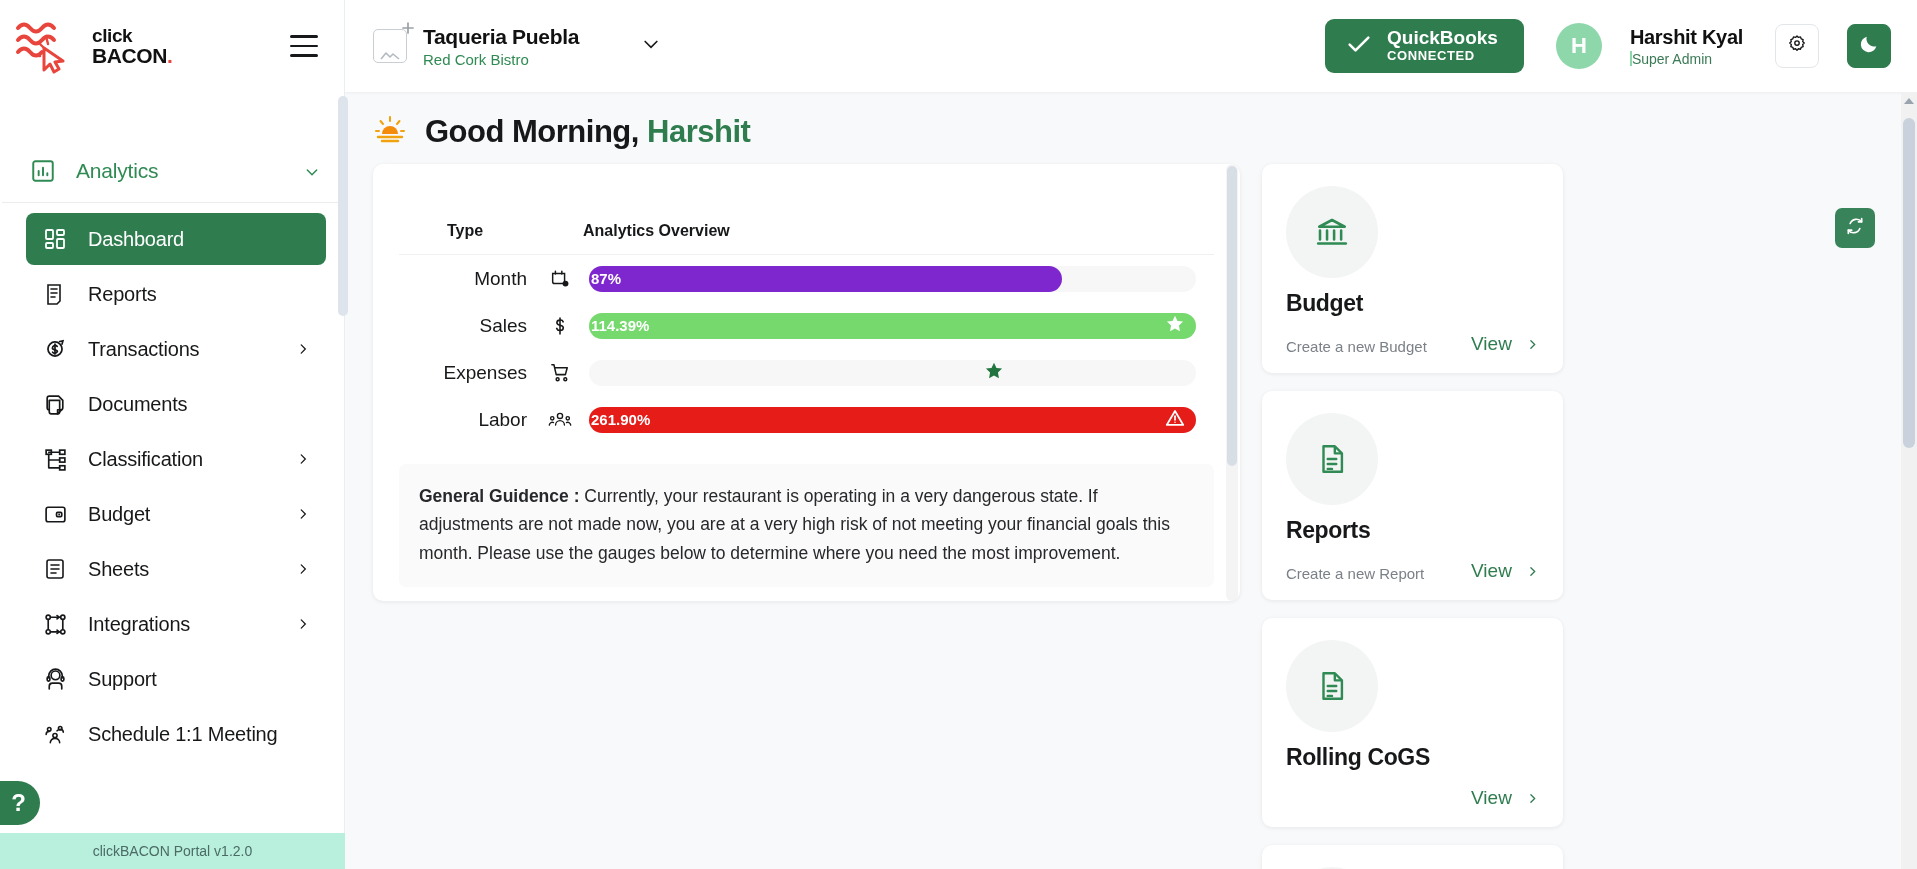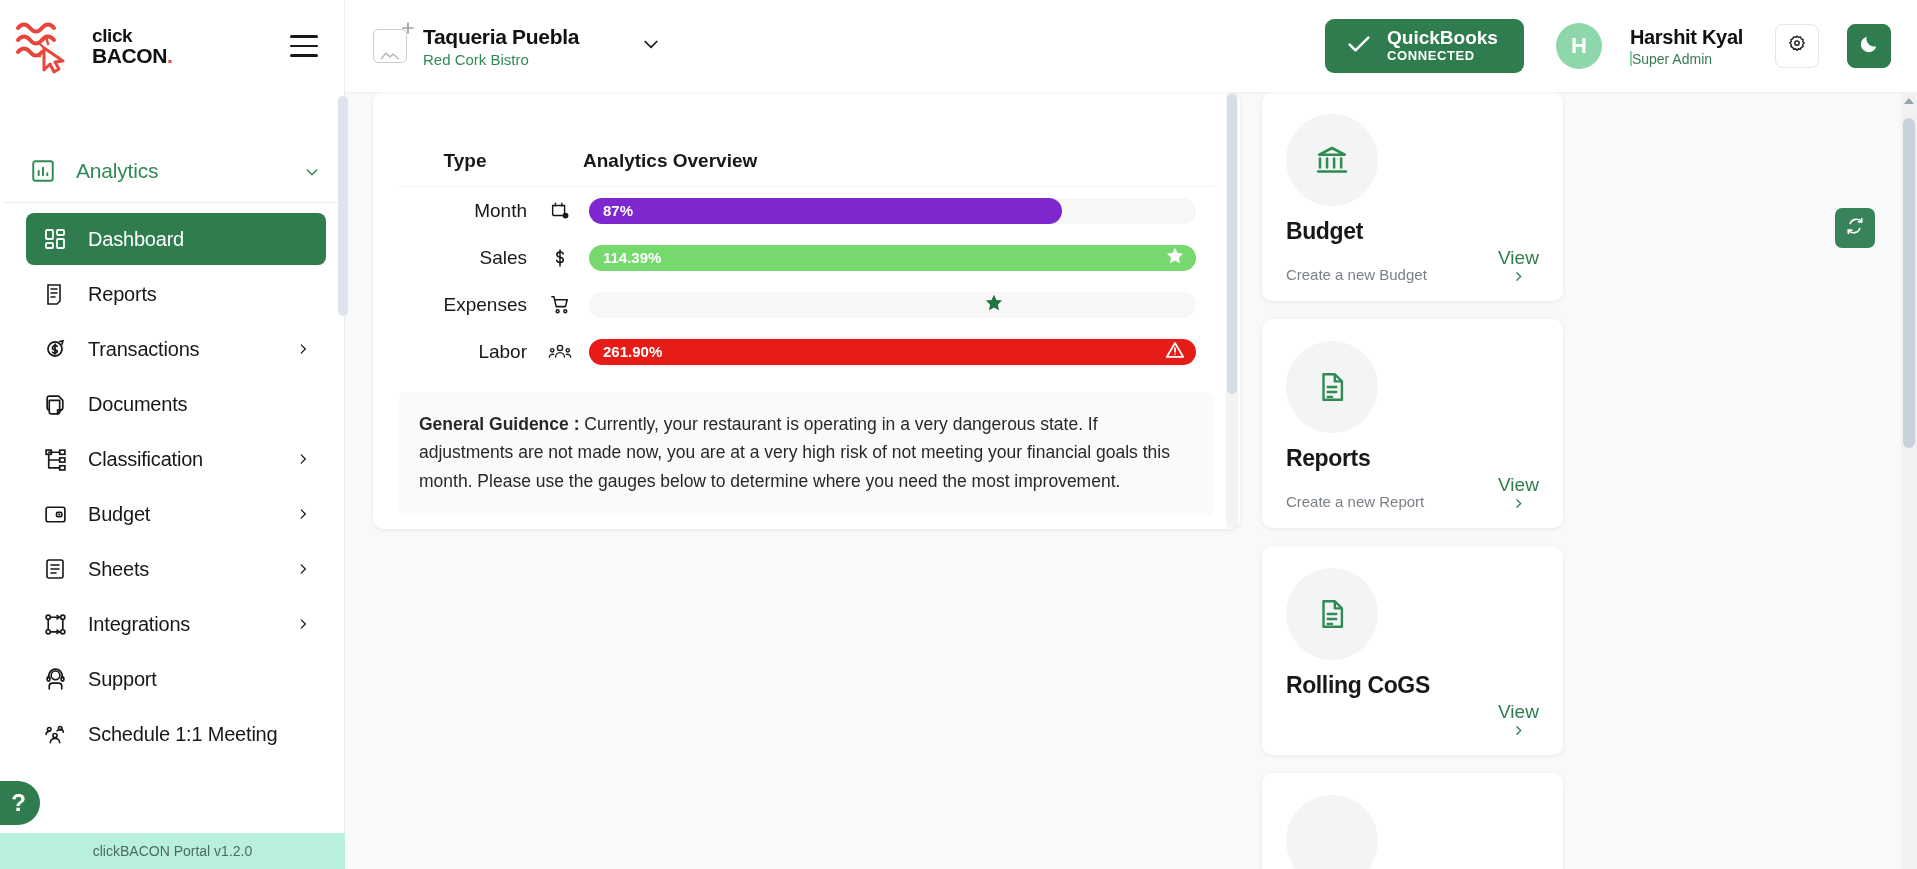--- a/index.html
+++ b/index.html
@@ -133,32 +133,32 @@
   .card {
     background: #fff; border-radius: 10px;
     box-shadow: 0 1px 4px rgba(16,24,40,0.08);
   }
   .health-card { width: 876px; height: 437px; padding: 28px 26px 0 26px; position: relative; overflow: hidden; }
   .health-head { display: flex; align-items: center; justify-content: space-between; padding-right: 14px; }
   .health-title { font-size: 25px; font-weight: 700; color: #17181a; letter-spacing: -0.4px; }
   .warn { display: flex; align-items: center; gap: 10px; color: #f4564e; font-size: 23px; }
 
   .metrics { margin-top: 30px; }
-  .m-head { display: flex; font-size: 19px; font-weight: 700; color: #17181a; padding-bottom: 14px; border-bottom: 1px solid #eef0f2; }
+  .m-head { display: flex; font-size: 16px; font-weight: 700; color: #17181a; padding-bottom: 14px; border-bottom: 1px solid #eef0f2; }
   .m-head .c-type { width: 132px; text-align: center; }
   .m-head .c-ov { padding-left: 52px; }
   .m-row { display: flex; align-items: center; height: 47px; }
   .m-label { width: 132px; text-align: right; font-size: 19px; color: #17181a; padding-right: 4px; }
   .m-ico { width: 58px; display: flex; align-items: center; justify-content: center; }
   .track {
     flex: 1 1 auto; height: 26px; border-radius: 13px; background: #f7f7f8;
     position: relative; margin-right: 18px; overflow: visible;
   }
   .fill { height: 26px; border-radius: 13px; display: flex; align-items: center; position: relative; }
-  .fill .val { font-size: 15px; font-weight: 700; color: #fff; padding-left: 14px; white-space: nowrap; }
+  .fill .val { font-size: 15px; font-weight: 700; color: #fff; padding-left: 2px; white-space: nowrap; }
   .badge-end { position: absolute; right: 10px; top: 50%; transform: translateY(-50%); }
 
   .guidance {
     position: absolute; left: 26px; right: 26px; bottom: 14px;
     background: #fafafa; border-radius: 7px; padding: 18px 20px 20px 20px;
     font-size: 17.5px; line-height: 1.62; color: #26282b;
   }
   .guidance b { font-weight: 700; }
 
   .tiles { display: flex; flex-wrap: wrap; gap: 18px; width: 620px; }
@@ -168,21 +168,21 @@
     padding: 22px 24px 18px 24px; position: relative;
     display: flex; flex-direction: column; cursor: pointer;
   }
   .tile-ico {
     width: 92px; height: 92px; border-radius: 50%; background: #f3f4f4;
     display: flex; align-items: center; justify-content: center;
   }
   .tile-title { font-size: 23px; font-weight: 700; color: #17181a; letter-spacing: -0.35px; margin-top: 12px; line-height: 1.18; }
   .tile-foot { margin-top: auto; display: flex; align-items: flex-end; justify-content: space-between; }
   .tile-sub { font-size: 15px; color: #7b8187; }
-  .view { font-size: 19px; color: #2f7d4f; display: flex; align-items: center; gap: 1px; margin-left: auto; flex-direction: column; }
+  .view { font-size: 19px; color: #2f7d4f; display: flex; align-items: center; gap: 14px; margin-left: auto; }
 
   
   .vscroll-outer {
     position: absolute; right: 0; top: 92px; width: 16px; height: 777px; background: #f1f1f1; z-index: 5;
   }
   .vscroll-thumb { position: absolute; left: 2px; top: 26px; width: 12px; height: 330px; background: #c9d2dc; border-radius: 6px; }
   .vscroll-arrow { position: absolute; left: 3px; width: 0; height: 0; border-left: 5px solid transparent; border-right: 5px solid transparent; }
   .vscroll-arrow.up { top: 6px; border-bottom: 6px solid #9aa4ae; }
   .inner-scroll-outer { position: absolute; right: 2px; top: 0; width: 12px; height: 437px; background: #f4f4f5; border-radius: 6px; }
   .inner-scroll-thumb { position: absolute; left: 1px; top: 2px; width: 10px; height: 300px; background: #d8dee6; border-radius: 5px; }
@@ -450,20 +450,37 @@
         <span>
           <svg width="22" height="22" viewBox="0 0 24 24" fill="#ffffff">
               <path d="M20 14.5A8.6 8.6 0 0 1 9.5 4 8.6 8.6 0 1 0 20 14.5z"></path>
             </svg>
         </span>
       </div>
     </header>
 
     <div class="content">
 
+      <div class="greet-row">
+        <span>
+          <svg width="34" height="32" viewBox="0 0 34 32">
+            <g stroke="#f2a20c" stroke-width="2" stroke-linecap="round">
+              <path d="M17 3v4M7.5 7l2.5 3M26.5 7L24 10M3 17h3M28 17h3"></path>
+            </g>
+            <path d="M9 20a8 8 0 0 1 16 0z" fill="#f48b0a"></path>
+            <g stroke="#f2a20c" stroke-width="2.4" stroke-linecap="round">
+                <path d="M5 23h24M9 27h16"></path>
+              </g>
+          </svg>
+        </span>
+        <div class="greet-text">
+          <span>Good Morning,</span>
+          <span class="name">Harshit</span>
+        </div>
+      </div>
 
       <div class="refresh-btn">
         <span>
           <svg width="20" height="20" viewBox="0 0 24 24" fill="none" stroke="#ffffff" stroke-width="2" stroke-linecap="round" stroke-linejoin="round">
             <path d="M20 7a8 8 0 0 0-13.8 2"></path>
               <path d="M4 17a8 8 0 0 0 13.8-2"></path>
             <path d="M20 3v4h-4M4 21v-4h4"></path>
           </svg>
         </span>
       </div>

